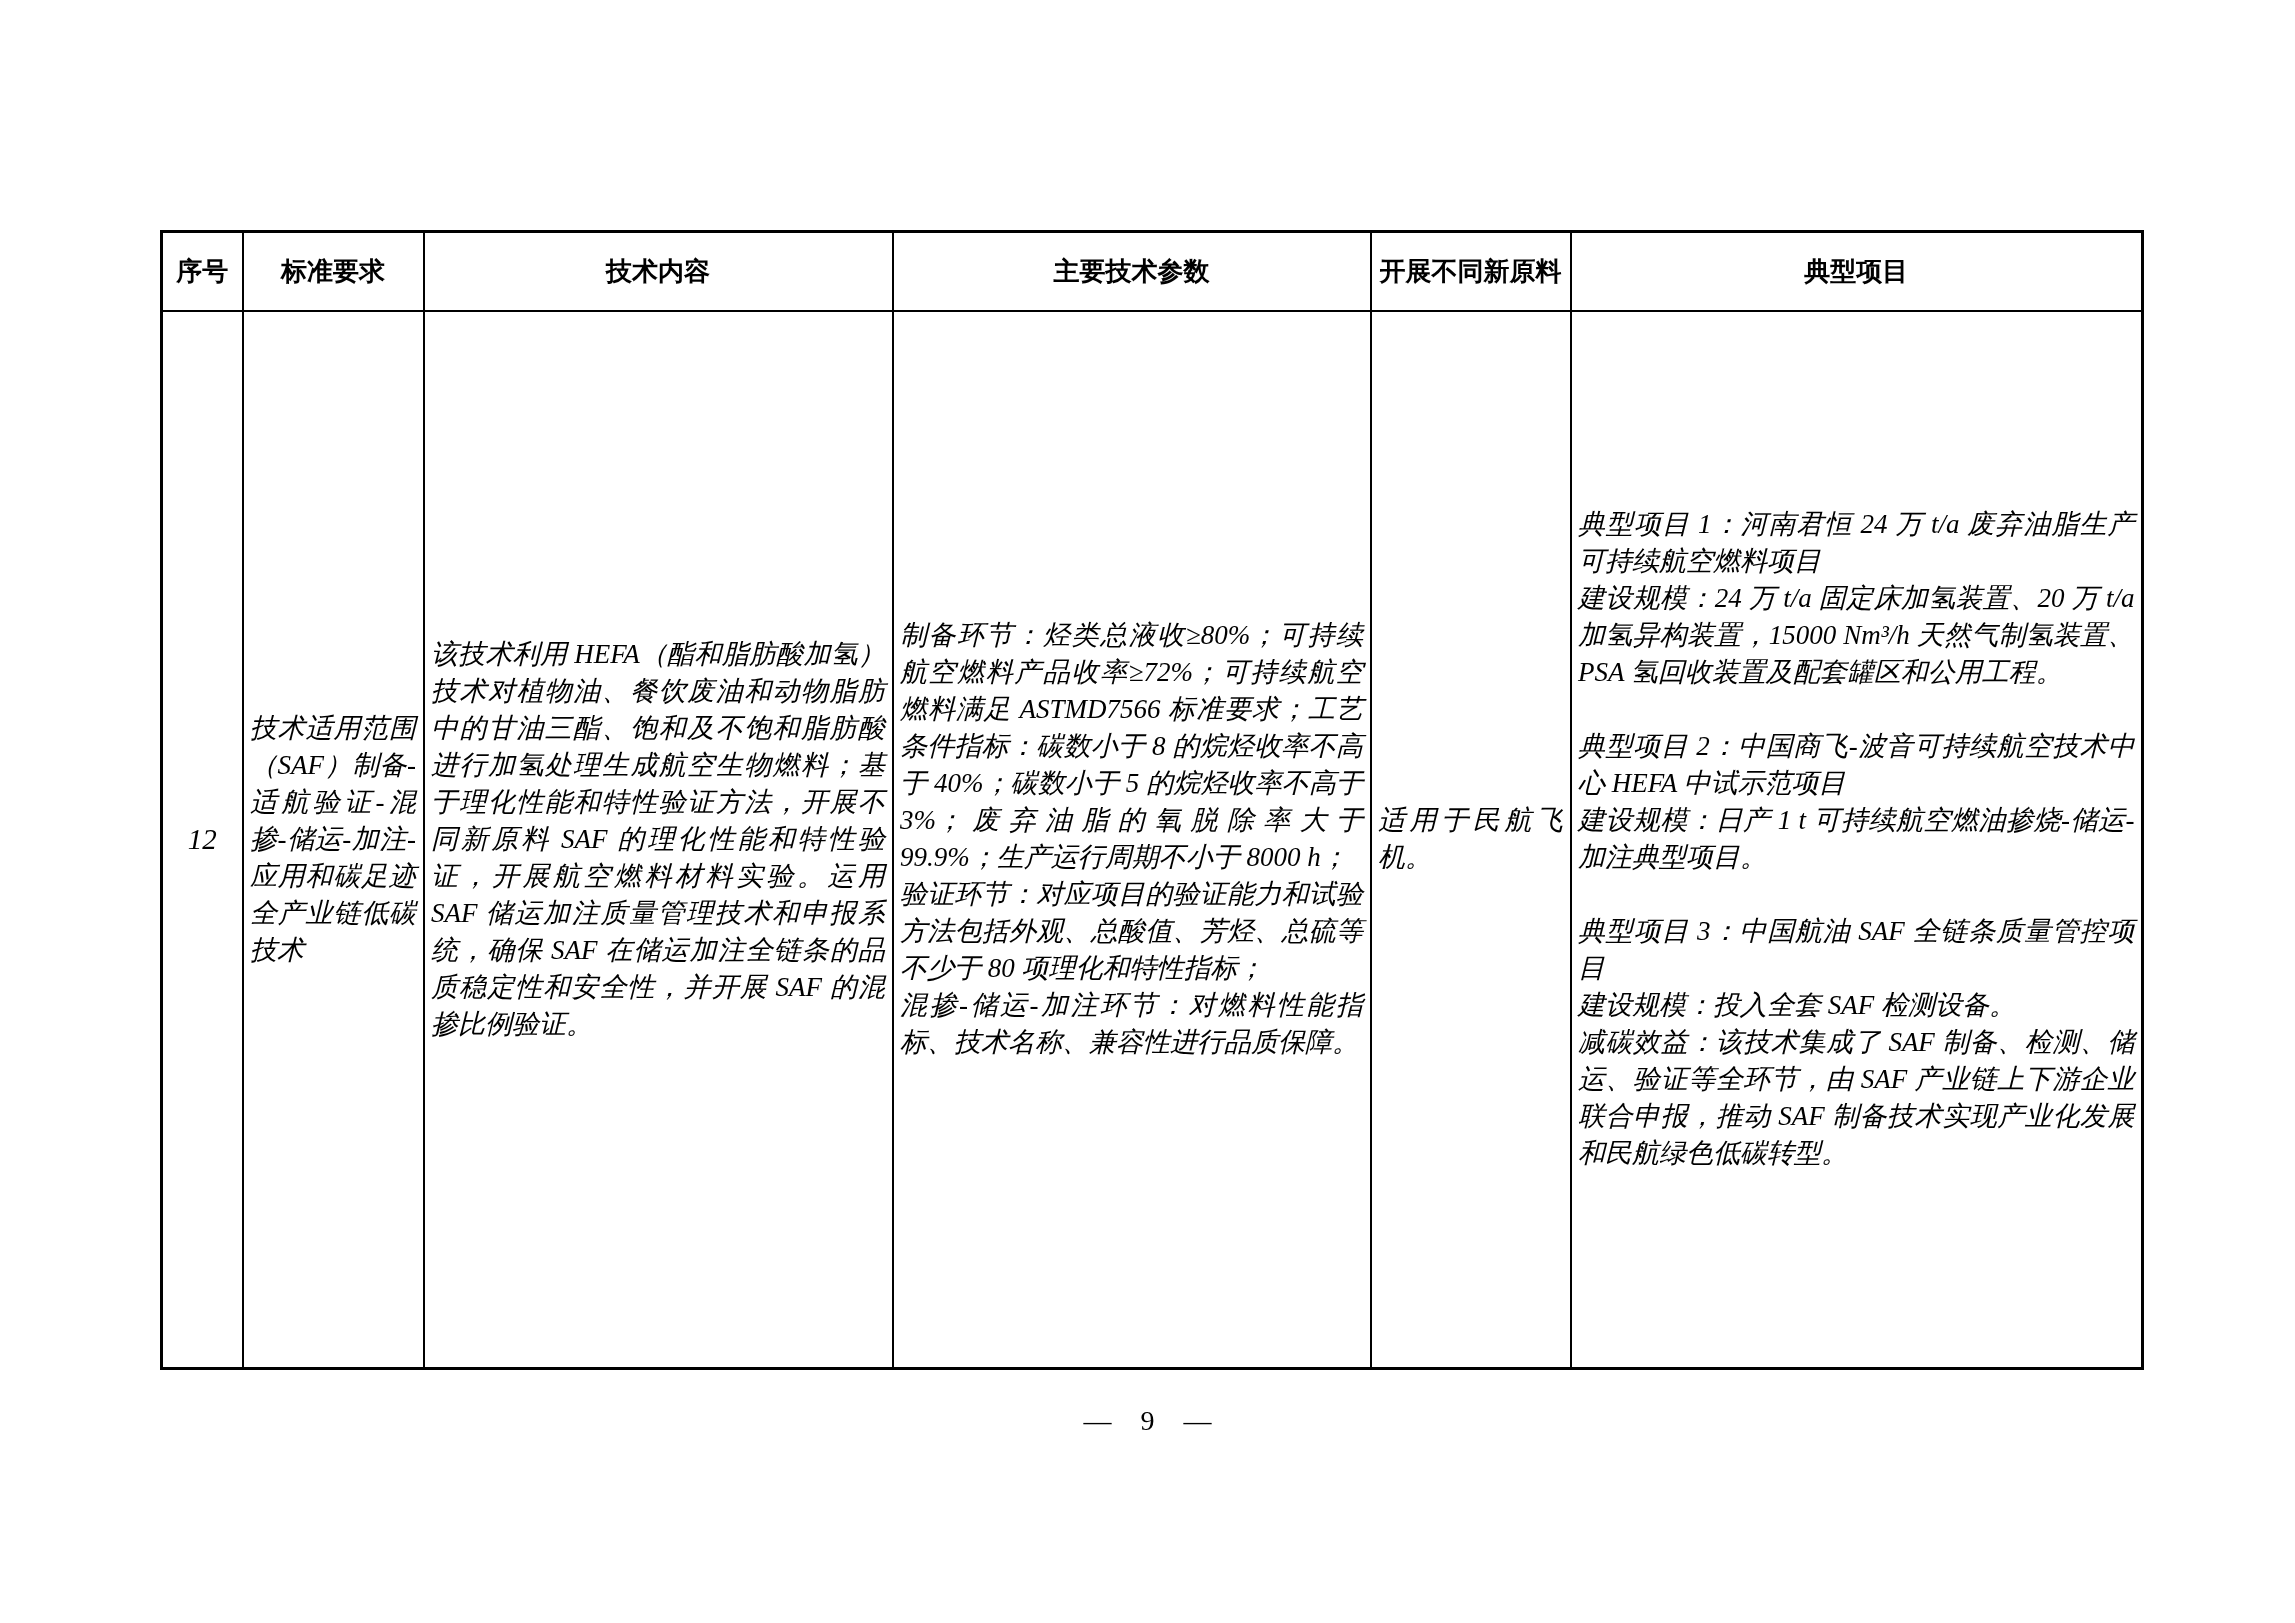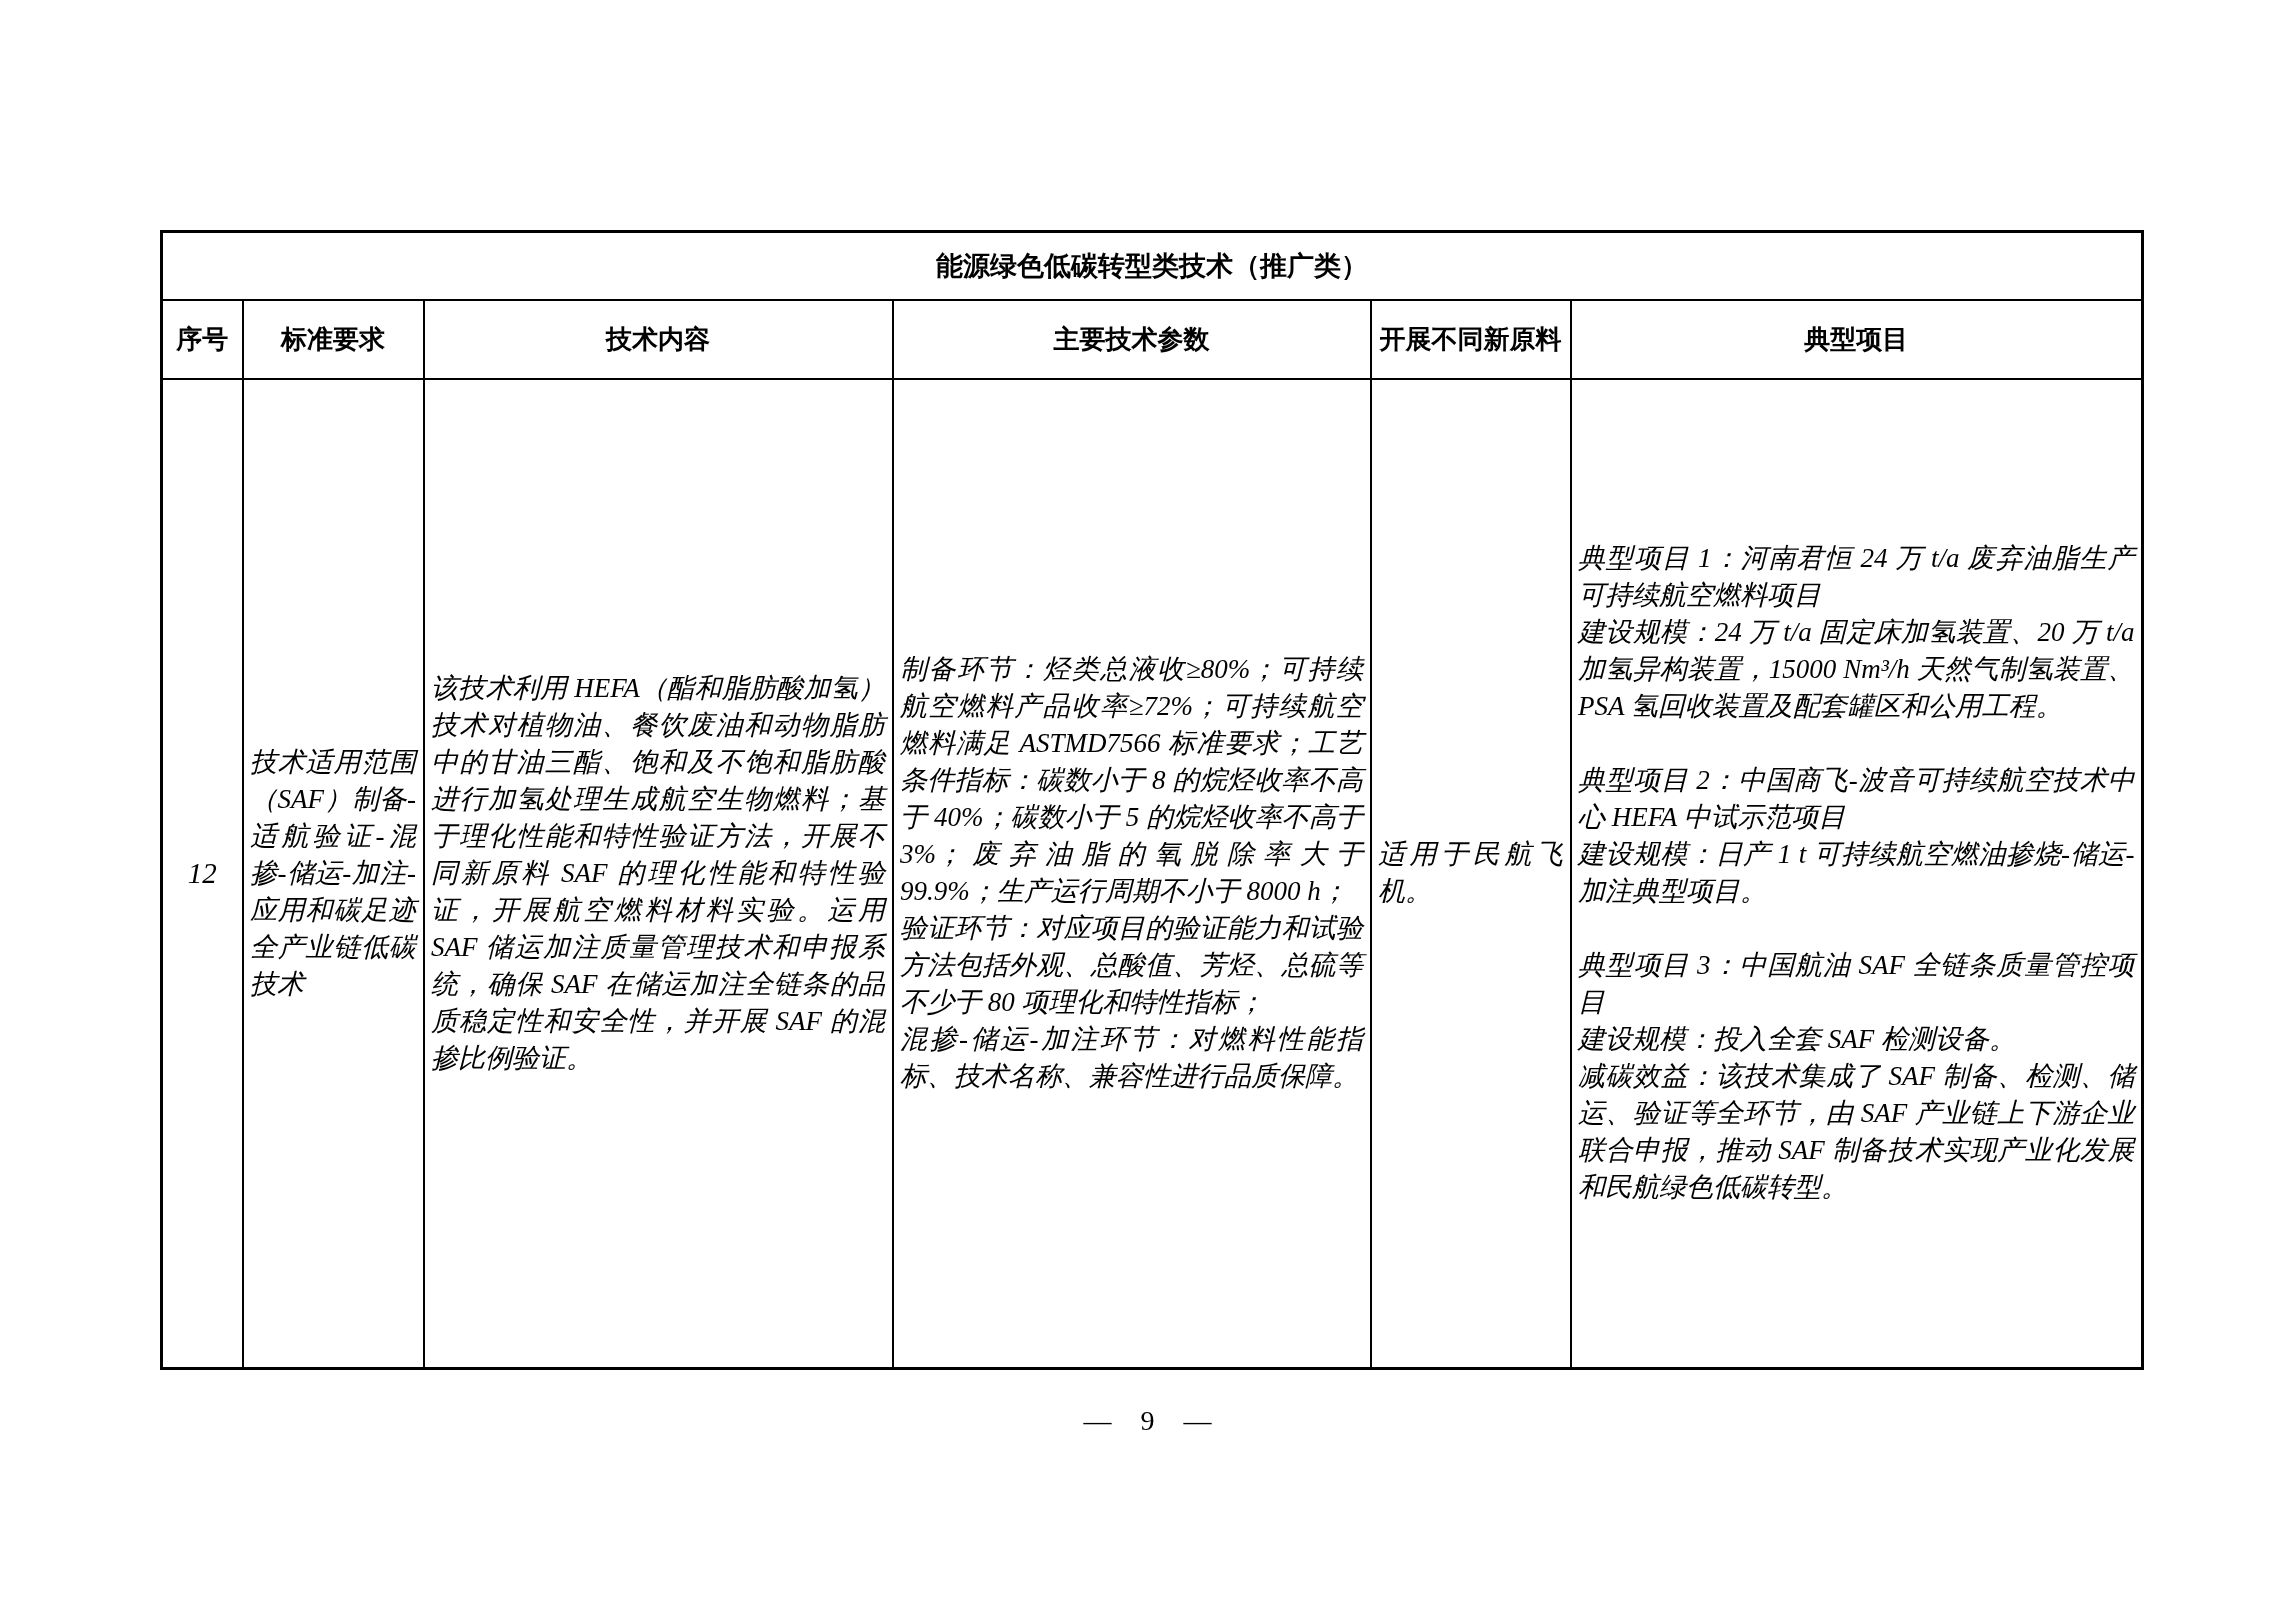--- a/index.html
+++ b/index.html
@@ -79,23 +79,20 @@
   <table class="tech-table">
     <colgroup>
       <col style="width:81px">
       <col style="width:181px">
       <col style="width:469px">
       <col style="width:478px">
       <col style="width:200px">
       <col style="width:572px">
     </colgroup>
     <tbody>
-      <tr class="title-row">
-        <td class="title-cell" colspan="6">能源绿色低碳转型类技术（推广类）</td>
-      </tr>
       <tr class="header-row">
         <th class="header-cell">序号</th>
         <th class="header-cell">标准要求</th>
         <th class="header-cell">技术内容</th>
         <th class="header-cell">主要技术参数</th>
         <th class="header-cell">开展不同新原料</th>
         <th class="header-cell">典型项目</th>
       </tr>
       <tr>
         <td class="body-cell serial-cell">12</td>

